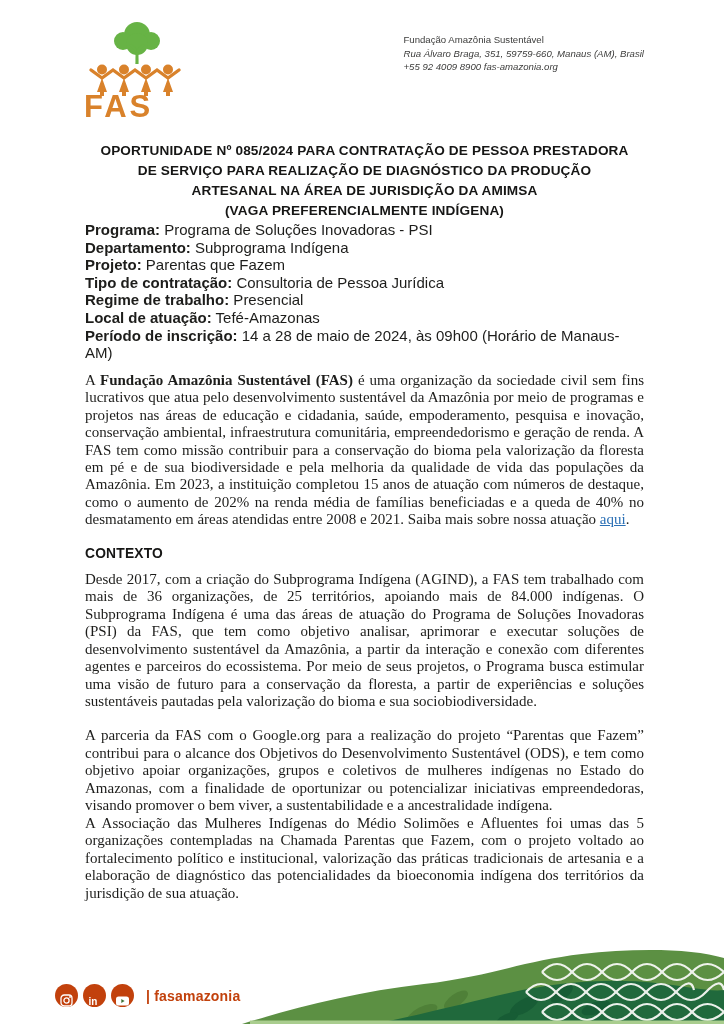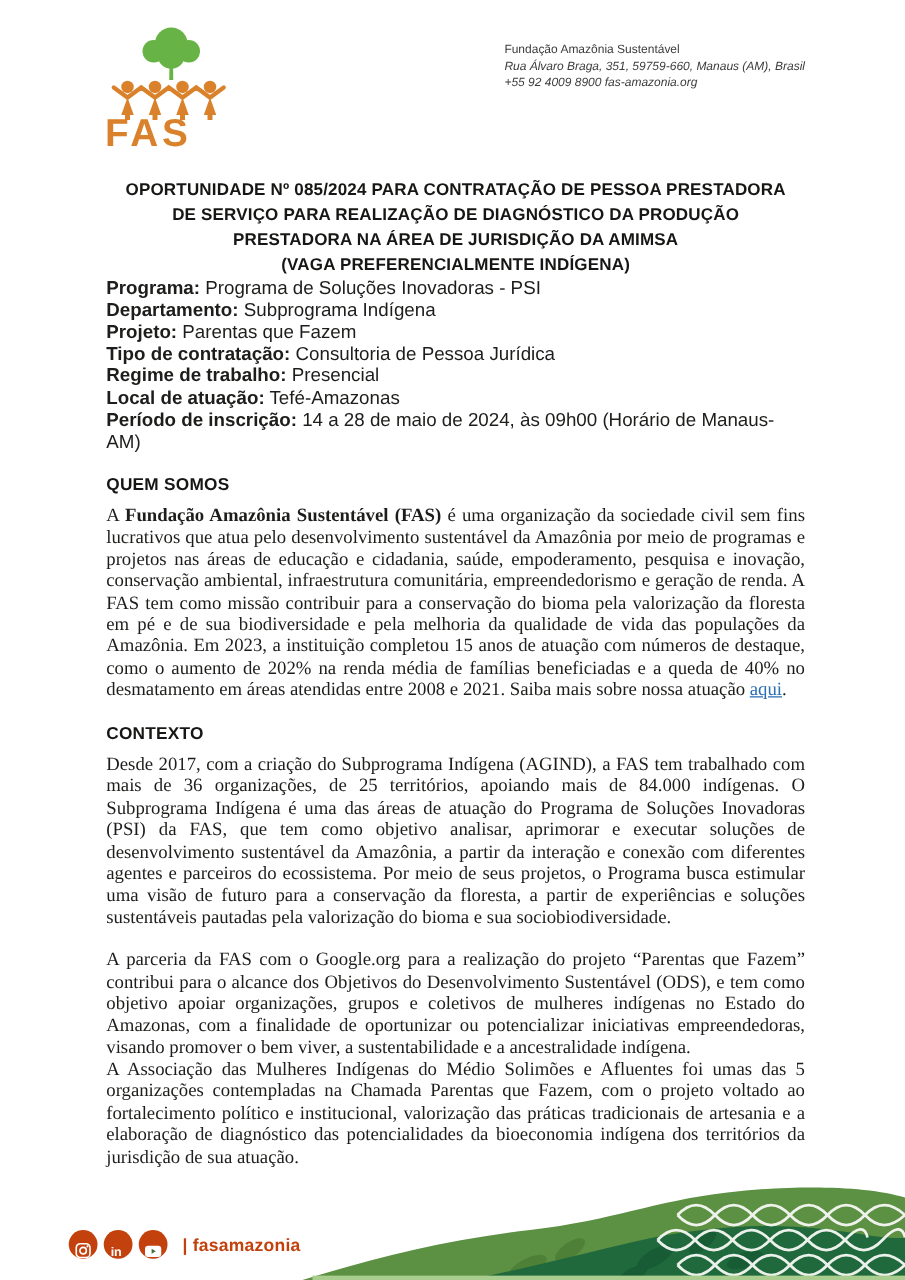--- a/index.html
+++ b/index.html
@@ -77,35 +77,34 @@
       <div class="contact">
         <div>Fundação Amazônia Sustentável</div>
         <div class="it">Rua Álvaro Braga, 351, 59759-660, Manaus (AM), Brasil</div>
         <div class="it">+55 92 4009 8900   fas-amazonia.org</div>
       </div>
     </div>
 
     <div class="doc-title">
       <div>OPORTUNIDADE Nº 085/2024 PARA CONTRATAÇÃO DE PESSOA PRESTADORA</div>
       <div>DE SERVIÇO PARA REALIZAÇÃO DE DIAGNÓSTICO DA PRODUÇÃO</div>
-      <div>PRESTADORA NA ÁREA DE JURISDIÇÃO DA AMIMSA</div>
+      <div>ARTESANAL NA ÁREA DE JURISDIÇÃO DA AMIMSA</div>
       <div>(VAGA PREFERENCIALMENTE INDÍGENA)</div>
     </div>
 
     <div class="details">
       <div><span class="detail-label">Programa:</span><span> Programa de Soluções Inovadoras - PSI</span></div>
       <div><span class="detail-label">Departamento:</span><span> Subprograma Indígena</span></div>
       <div><span class="detail-label">Projeto:</span><span> Parentas que Fazem</span></div>
       <div><span class="detail-label">Tipo de contratação:</span><span> Consultoria de Pessoa Jurídica</span></div>
       <div><span class="detail-label">Regime de trabalho:</span><span> Presencial</span></div>
       <div><span class="detail-label">Local de atuação:</span><span> Tefé-Amazonas</span></div>
       <div><span class="detail-label">Período de inscrição:</span><span> 14 a 28 de maio de 2024, às 09h00 (Horário de Manaus-AM)</span></div>
     </div>
 
-    <h2 class="section-h">QUEM SOMOS</h2>
     <p class="body-p"><span>A </span><span class="b">Fundação Amazônia Sustentável (FAS)</span><span> é uma organização da sociedade civil sem fins lucrativos que atua pelo desenvolvimento sustentável da Amazônia por meio de programas e projetos nas áreas de educação e cidadania, saúde, empoderamento, pesquisa e inovação, conservação ambiental, infraestrutura comunitária, empreendedorismo e geração de renda. A FAS tem como missão contribuir para a conservação do bioma pela valorização da floresta em pé e de sua biodiversidade e pela melhoria da qualidade de vida das populações da Amazônia. Em 2023, a instituição completou 15 anos de atuação com números de destaque, como o aumento de 202% na renda média de famílias beneficiadas e a queda de 40% no desmatamento em áreas atendidas entre 2008 e 2021. Saiba mais sobre nossa atuação </span><span class="lnk">aqui</span><span>.</span></p>
 
     <h2 class="section-h">CONTEXTO</h2>
     <p class="body-p">Desde 2017, com a criação do Subprograma Indígena (AGIND), a FAS tem trabalhado com mais de 36 organizações, de 25 territórios, apoiando mais de 84.000 indígenas. O Subprograma Indígena é uma das áreas de atuação do Programa de Soluções Inovadoras (PSI) da FAS, que tem como objetivo analisar, aprimorar e executar soluções de desenvolvimento sustentável da Amazônia, a partir da interação e conexão com diferentes agentes e parceiros do ecossistema. Por meio de seus projetos, o Programa busca estimular uma visão de futuro para a conservação da floresta, a partir de experiências e soluções sustentáveis pautadas pela valorização do bioma e sua sociobiodiversidade.</p>
     <p class="body-p gap">A parceria da FAS com o Google.org para a realização do projeto “Parentas que Fazem” contribui para o alcance dos Objetivos do Desenvolvimento Sustentável (ODS), e tem como objetivo apoiar organizações, grupos e coletivos de mulheres indígenas no Estado do Amazonas, com a finalidade de oportunizar ou potencializar iniciativas empreendedoras, visando promover o bem viver, a sustentabilidade e a ancestralidade indígena.</p>
     <p class="body-p tight">A Associação das Mulheres Indígenas do Médio Solimões e Afluentes foi umas das 5 organizações contempladas na Chamada Parentas que Fazem, com o projeto voltado ao fortalecimento político e institucional, valorização das práticas tradicionais de artesania e a elaboração de diagnóstico das potencialidades da bioeconomia indígena dos territórios da jurisdição de sua atuação.</p>
 
   </div>
 
   <svg class="footer-art" viewBox="0 0 500 90" preserveAspectRatio="none">

